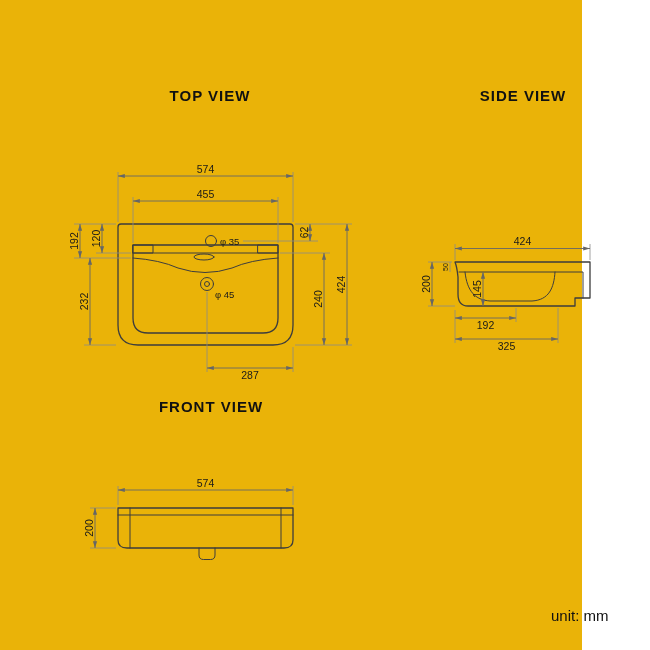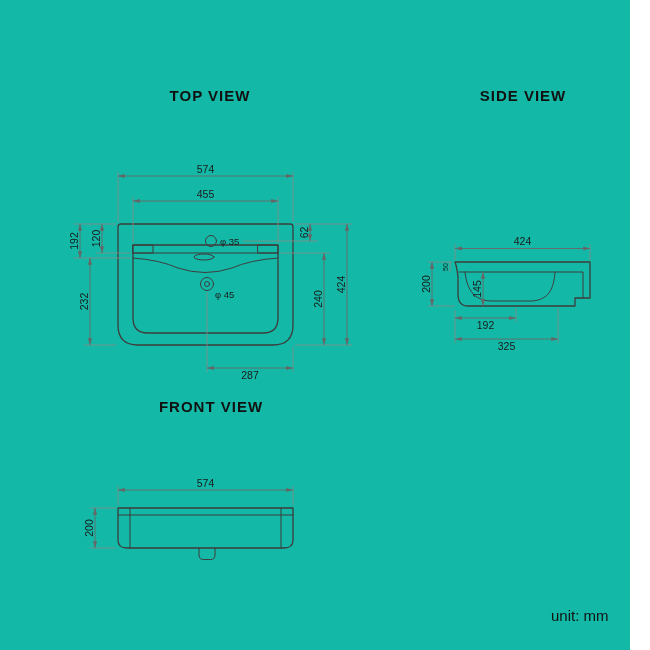--- a/index.html
+++ b/index.html
@@ -1,17 +1,17 @@
 <!DOCTYPE html>
 <html><head>
 <meta charset="utf-8">
 <style>
   html,body{margin:0;padding:0;background:#ffffff;width:650px;height:650px;overflow:hidden;
             font-family:"Liberation Sans",sans-serif;}
-  .sheet{position:relative;width:630px;height:650px;background:#14b8a6;}
+  .sheet{position:relative;width:582px;height:650px;background:#eab308;}
   svg{display:block;}
   .outline{fill:none;stroke:#3d3d3d;stroke-width:1.3;stroke-linejoin:round;stroke-linecap:round;}
   .thin{fill:none;stroke:#3d3d3d;stroke-width:1;stroke-linejoin:round;stroke-linecap:round;}
   .ext{fill:none;stroke:#8b8b8b;stroke-width:0.8;}
   .dim{fill:none;stroke:#666666;stroke-width:0.9;}
   .dimtxt{font-size:10.5px;fill:#1a1a1a;}
   .philbl{font-size:9.5px;fill:#1a1a1a;}
   .smalltxt{font-size:7px;fill:#1a1a1a;}
   .title{font-size:15px;font-weight:bold;fill:#111;letter-spacing:1px;}
   .unit{font-size:15px;fill:#111;}

